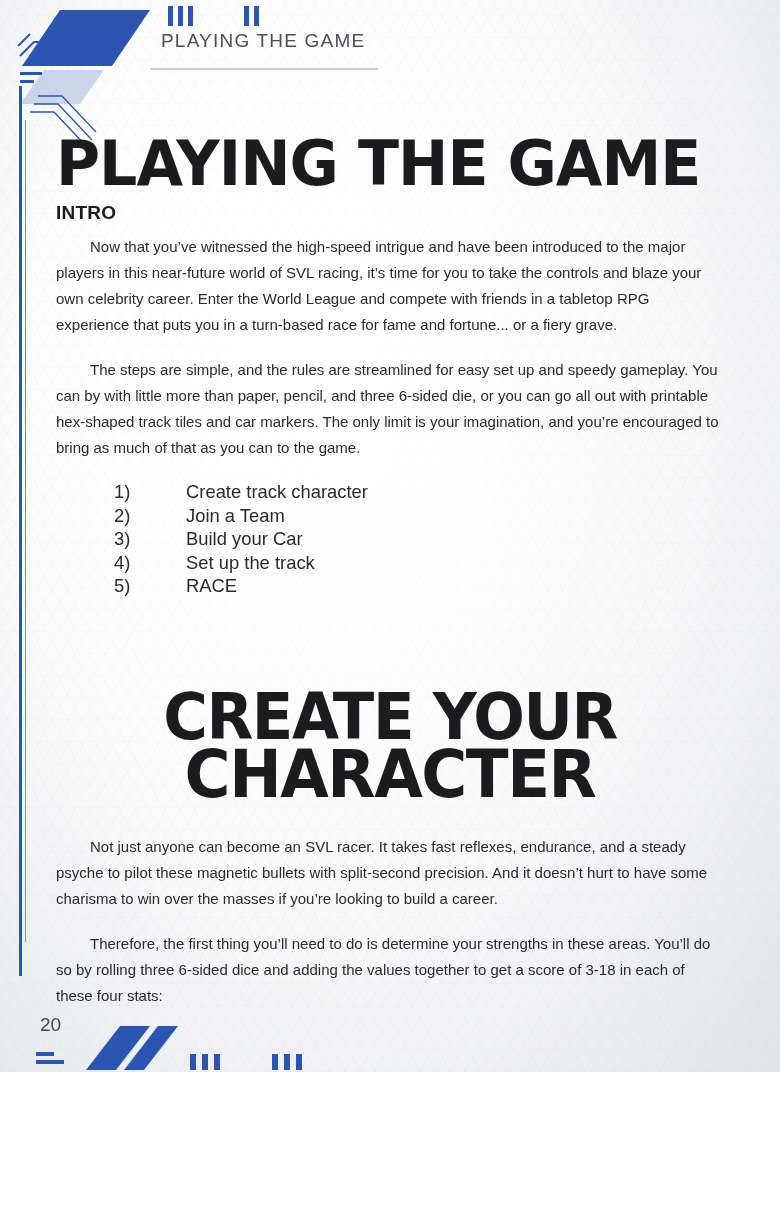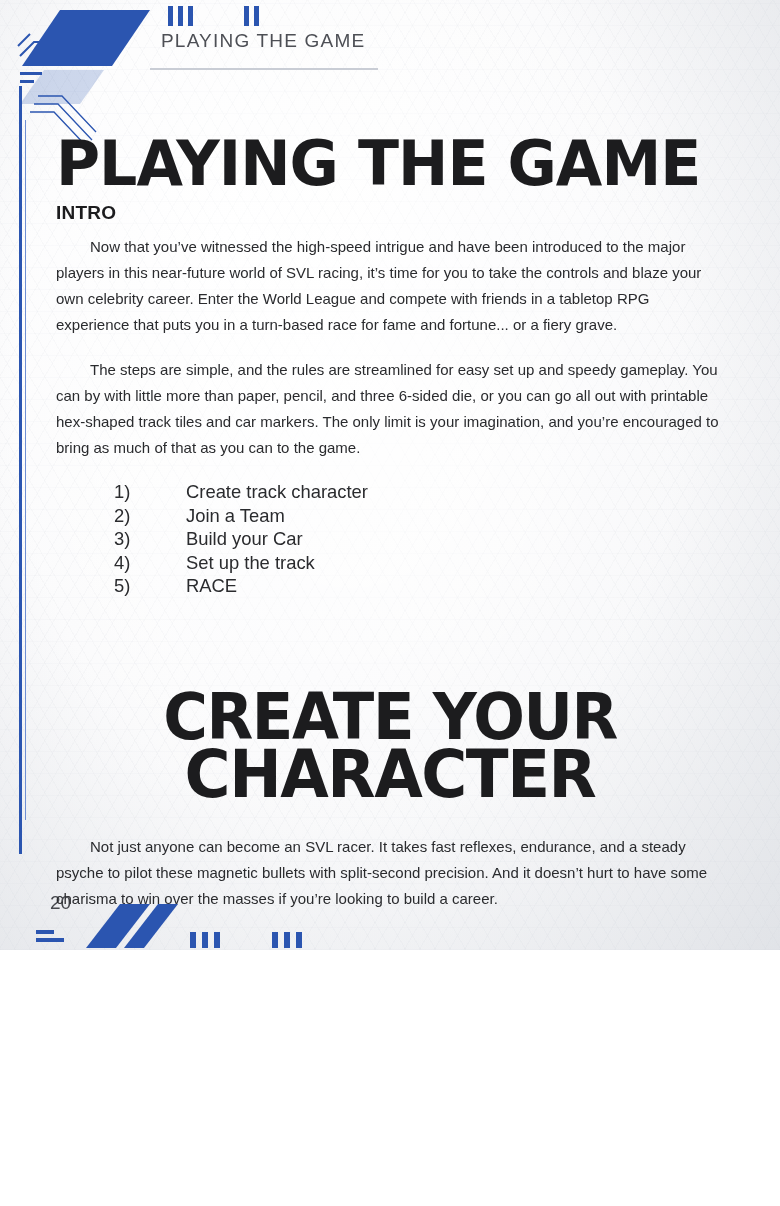--- a/index.html
+++ b/index.html
@@ -10,21 +10,21 @@
     width: 780px;
     height: 1206px;
     font-family: "Liberation Sans", sans-serif;
     background: #ffffff;
     overflow: hidden;
   }
 
   .page {
     position: relative;
     width: 780px;
-    height: 950px;
+    height: 1072px;
     background:
       radial-gradient(ellipse at 30% 25%, #ffffff 0%, #fbfbfc 45%, #f1f2f4 100%);
     overflow: hidden;
     text-decoration: underline;
   }
 
   
   .hex-texture {
     position: absolute;
     inset: 0;
@@ -89,21 +89,21 @@
     left: 161px;
     top: 30px;
     font-size: 19px;
     letter-spacing: 1.2px;
     color: #4d4f55;
     font-weight: 400;
   }
 
   .page-number {
     position: absolute;
-    left: 50px;
+    left: 40px;
     bottom: 36px;
     font-size: 19px;
     color: #46484d;
     text-align: center;
   }
 
   
   .content {
     position: absolute;
     left: 56px;
@@ -252,14 +252,15 @@
 
     <div class="spacer-sm"></div>
 
 
     <div class="big-center">
       <span>CREATE YOUR</span>
       <span class="l2">CHARACTER</span>
     </div>
 
     <p class="para">Not just anyone can become an SVL racer. It takes fast reflexes, endurance, and a steady psyche to pilot these magnetic bullets with split-second precision. And it doesn’t hurt to have some charisma to win over the masses if you’re looking to build a career.</p>
+    <p class="para">Therefore, the first thing you’ll need to do is determine your strengths in these areas. You’ll do so by rolling three 6-sided dice and adding the values together to get a score of 3-18 in each of these four stats:</p>
   </div>
 </div>
 
 </body></html>

